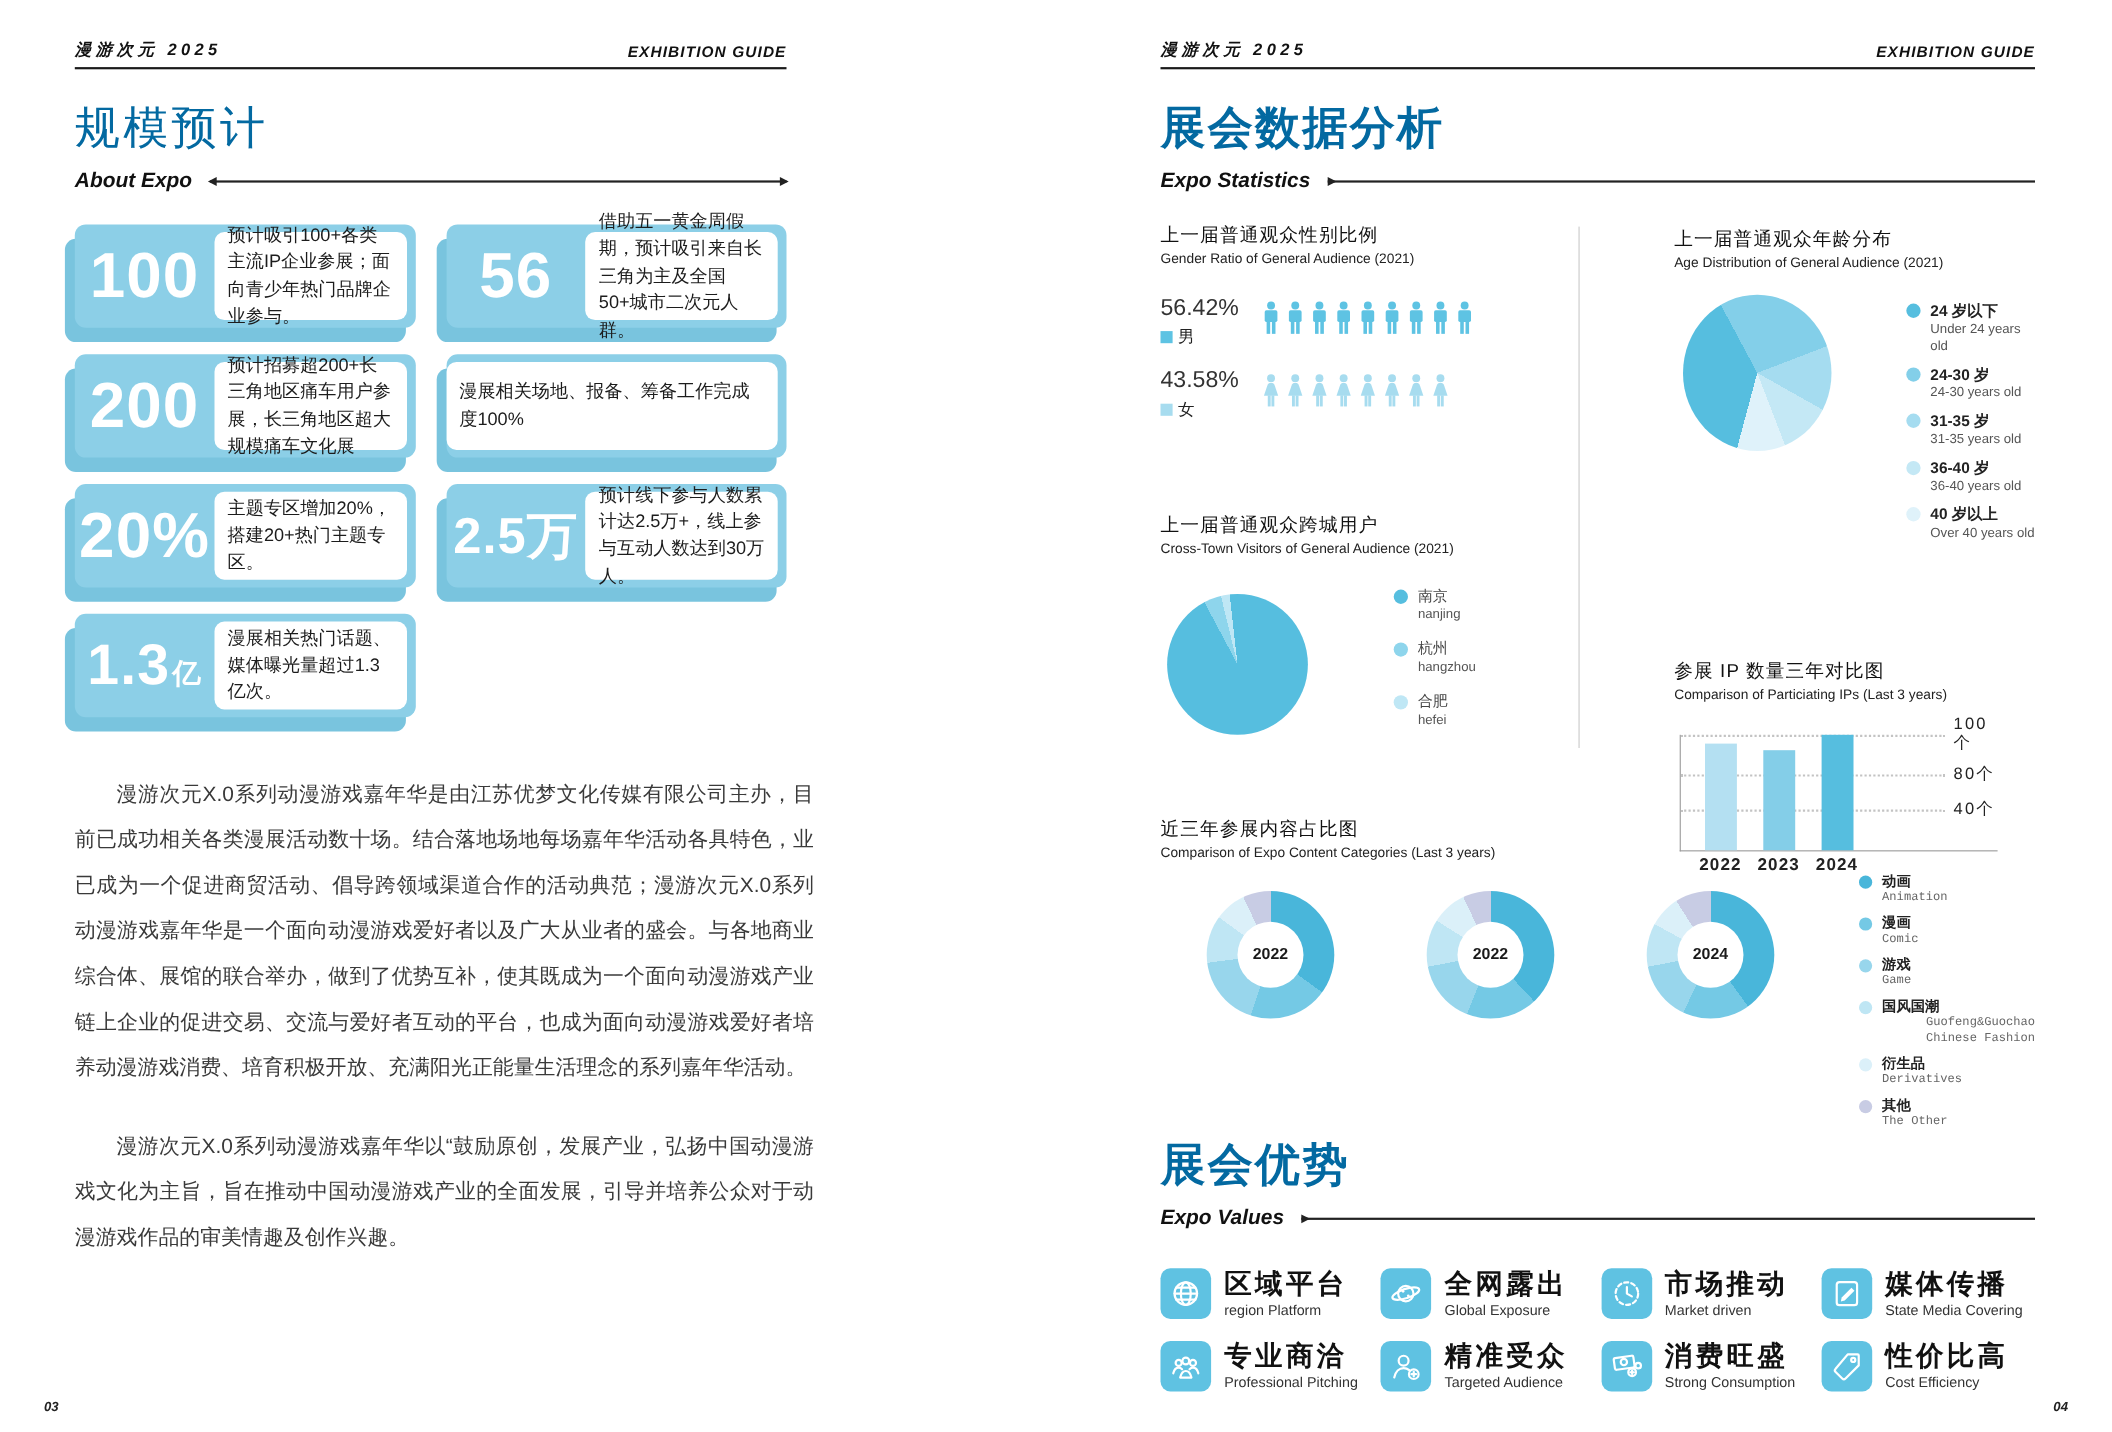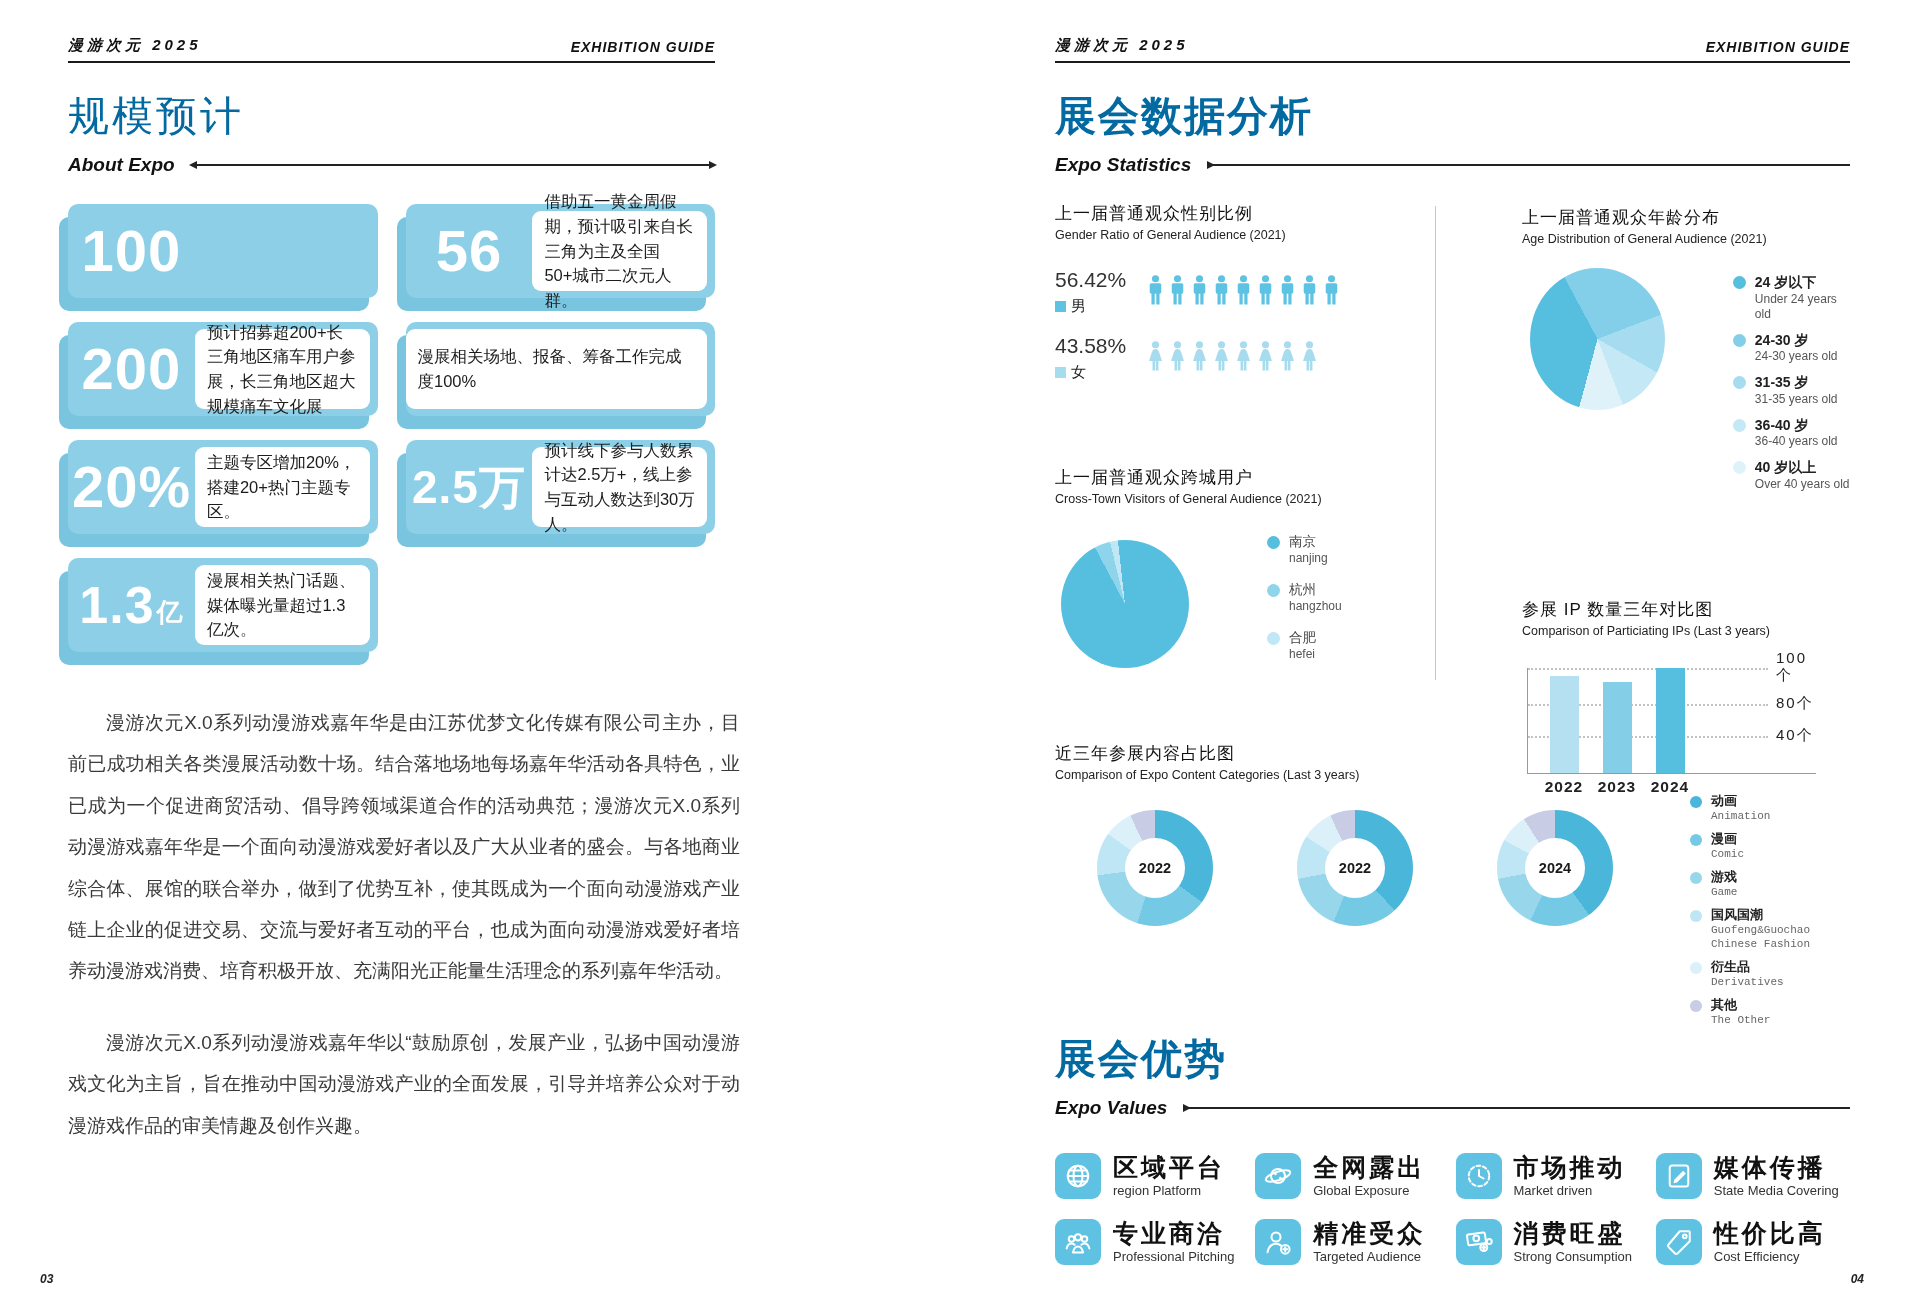--- a/index.html
+++ b/index.html
@@ -39,21 +39,21 @@
   .card .desc{flex:1;margin:7px 8px 7px 0;background:#fff;border-radius:9px;
       padding:8px 12px;font-size:16.5px;line-height:1.5;display:flex;align-items:center;color:#1c1c1c;}
 
   
   .paras{margin-top:50px;width:672px;}
   .paras p{font-size:19px;line-height:2.18;text-align:justify;text-indent:2em;
       color:#3a3a3a;margin:0 0 30px;}
 
   .pageno{position:absolute;bottom:16px;font-size:12px;font-weight:bold;font-style:italic;color:#222;}
   .page.left .pageno{left:40px;}
-  .page.right .pageno{right:56px;}
+  .page.right .pageno{right:40px;}
 
   
   .stats{position:relative;margin-top:26px;height:830px;}
   .col-left{position:absolute;left:0;top:0;width:372px;}
   .col-right{position:absolute;left:467px;top:4px;width:328px;}
   .divider{position:absolute;left:380px;top:4px;height:474px;width:1px;background:#c9c9c9;}
   .sec-cn{font-size:17px;font-weight:400;letter-spacing:1px;color:#111;}
   .sec-en{font-size:12.5px;color:#222;margin-top:3px;}
 
   
@@ -96,21 +96,21 @@
   
   .content-sec{position:absolute;left:0;top:540px;right:0;}
   .donuts{display:flex;gap:84px;padding-left:42px;margin-top:28px;}
   .donut{width:116px;height:116px;border-radius:50%;position:relative;}
   .donut::after{content:"";position:absolute;inset:28px;background:#fff;border-radius:50%;}
   .donut .dlabel{position:absolute;inset:0;display:flex;align-items:center;justify-content:center;
       font-weight:700;font-size:14.5px;z-index:2;color:#1a1a1a;}
   .cat-legend{position:absolute;right:0;top:52px;width:160px;font-family:Liberation Mono, monospace;}
   .cat-legend .dot{width:12px;height:12px;}
   .cat-legend .lcn{font-size:13px;}
-  .cat-legend .len{font-size:11px;color:#666;}
+  .cat-legend .len{font-size:11px;color:#666;text-align:right;}
   .cat-legend li{margin-bottom:8px;}
 
   
   .values-title{margin-top:0;}
   .values{margin-top:34px;display:grid;grid-template-columns:repeat(4,1fr);row-gap:20px;column-gap:6px;}
   .v-item{display:flex;align-items:center;gap:12px;}
   .v-icon{width:46px;height:46px;border-radius:9px;background:#5fc2e2;flex:0 0 auto;
       display:flex;align-items:center;justify-content:center;}
   .v-cn{font-size:25px;font-weight:700;letter-spacing:3px;line-height:1.05;color:#111;}
   .v-en{font-size:13px;color:#333;margin-top:3px;}
@@ -130,20 +130,21 @@
     <div class="subrow">
       <span class="subtitle">About  Expo</span>
       <span class="arrow-line both"></span>
     </div>
 
     <div class="cards" id="cards">
         <div class="card">
           <div class="shadow"></div>
           <div class="main">
             <div class="num" style="font-size: 58px;">100</div>
+            <div class="desc">预计吸引100+各类主流IP企业参展；面向青少年热门品牌企业参与。</div>
           </div>
         </div>
         <div class="card">
           <div class="shadow"></div>
           <div class="main">
             <div class="num" style="font-size: 58px;">56</div>
             <div class="desc">借助五一黄金周假期，预计吸引来自长三角为主及全国50+城市二次元人群。</div>
           </div>
         </div>
         <div class="card">

